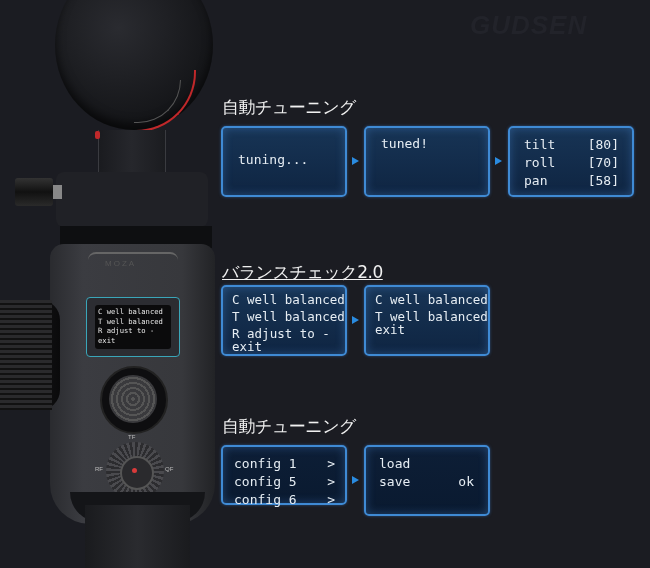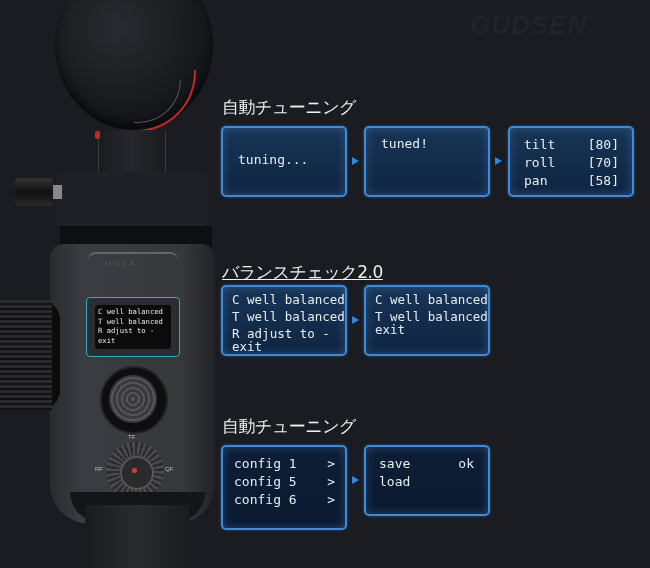--- a/index.html
+++ b/index.html
@@ -186,23 +186,23 @@
 <div class="arrow" style="left:352px;top:316px;"></div>
 
 <div class="panel" style="left:364px;top:285px;width:126px;height:71px;font-size:12.5px;line-height:17px;padding:4px 0 0 9px;">
   <div>C well balanced</div>
   <div>T well balanced</div>
   <div style="margin-top:-4px;">exit</div>
 </div>
 
 <div class="section-title" style="top:415px;">自動チューニング</div>
 
-<div class="panel dark" style="left:221px;top:445px;width:126px;height:85px;font-size:13px;line-height:18px;padding:8px 10px 0 11px;">
+<div class="panel dark" style="left:221px;top:445px;width:126px;height:60px;font-size:13px;line-height:18px;padding:8px 10px 0 11px;">
   <div class="row"><span>config 1</span><span>&gt;</span></div>
   <div class="row"><span>config 5</span><span>&gt;</span></div>
   <div class="row"><span>config 6</span><span>&gt;</span></div>
 </div>
 <div class="arrow" style="left:352px;top:476px;"></div>
 
 <div class="panel dark" style="left:364px;top:445px;width:126px;height:71px;font-size:13px;line-height:18px;padding:8px 14px 0 13px;">
+  <div class="row"><span>load</span><span></span></div>
   <div class="row"><span>save</span><span>ok</span></div>
-  <div class="row"><span>load</span><span></span></div>
 </div>
 
 </body></html>

